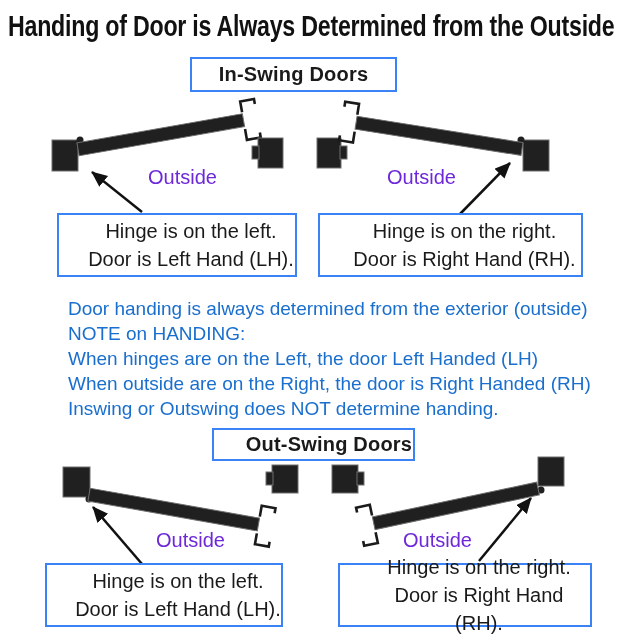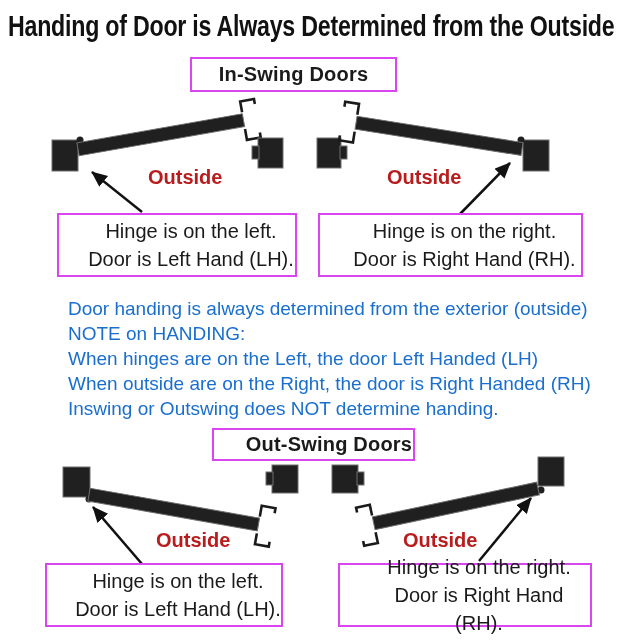--- a/index.html
+++ b/index.html
@@ -8,28 +8,28 @@
     background:#ffffff;color:#1a1a1a;
     font-family:"Liberation Sans", sans-serif;
   }
   .title{
     position:absolute;left:8px;top:10px;
     font-size:29px;font-weight:700;white-space:nowrap;
     letter-spacing:-0.3px;transform:scaleX(0.80);transform-origin:0 50%;
     color:#111;
   }
   .framebox{
-    position:absolute;border:2px solid #d946ef;background:#fff;
+    position:absolute;border:2px solid #3b82f6;background:#fff;
     display:flex;flex-direction:column;align-items:center;justify-content:center;
     text-align:center;box-sizing:border-box;
   }
   .swing-label{font-size:20px;font-weight:600;letter-spacing:0.2px;}
   .hinge-box{font-size:20px;line-height:28px;font-weight:400;padding-left:28px;}
   .outside{
-    position:absolute;font-size:20px;font-weight:700;color:#b91c1c;
+    position:absolute;font-size:20px;font-weight:400;color:#6d28d9;
     white-space:nowrap;
   }
   .note{
     position:absolute;left:68px;top:296px;
     font-size:19px;line-height:25px;font-weight:400;
     color:#1a6fce;white-space:nowrap;
   }
   svg.overlay{position:absolute;left:0;top:0;}
   .door{fill:#202020;stroke:#6e6e6e;stroke-width:1;}
   .jamb{fill:#202020;stroke:#6e6e6e;stroke-width:1;}

